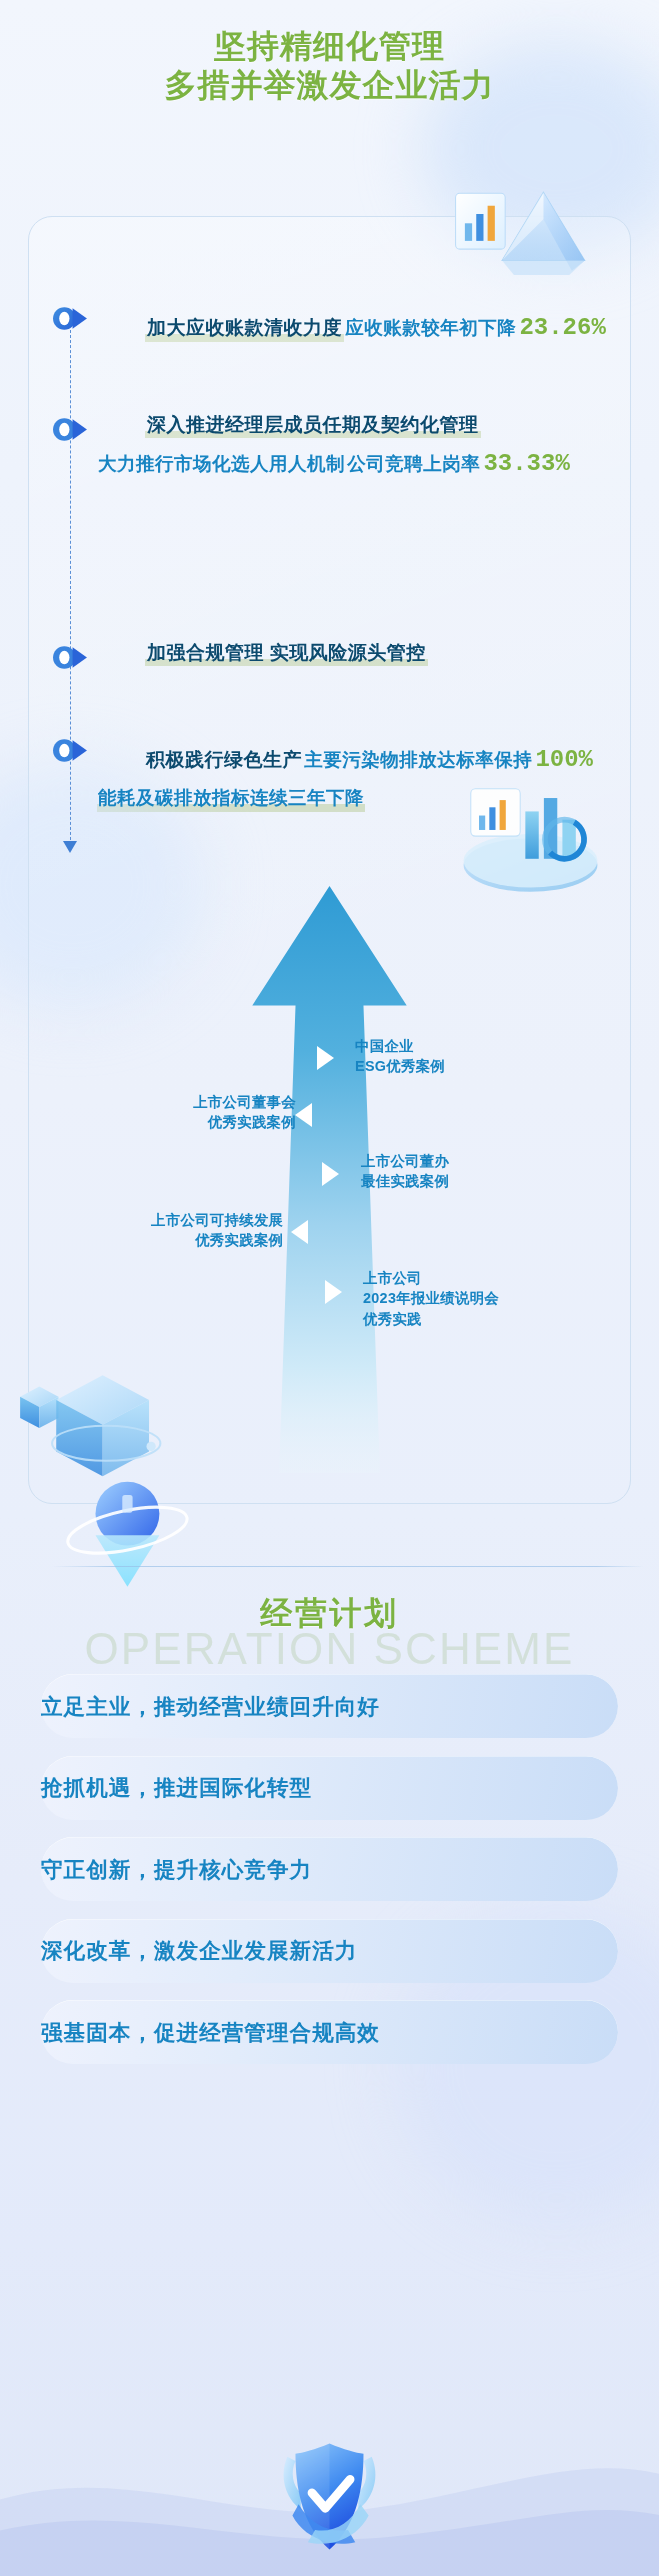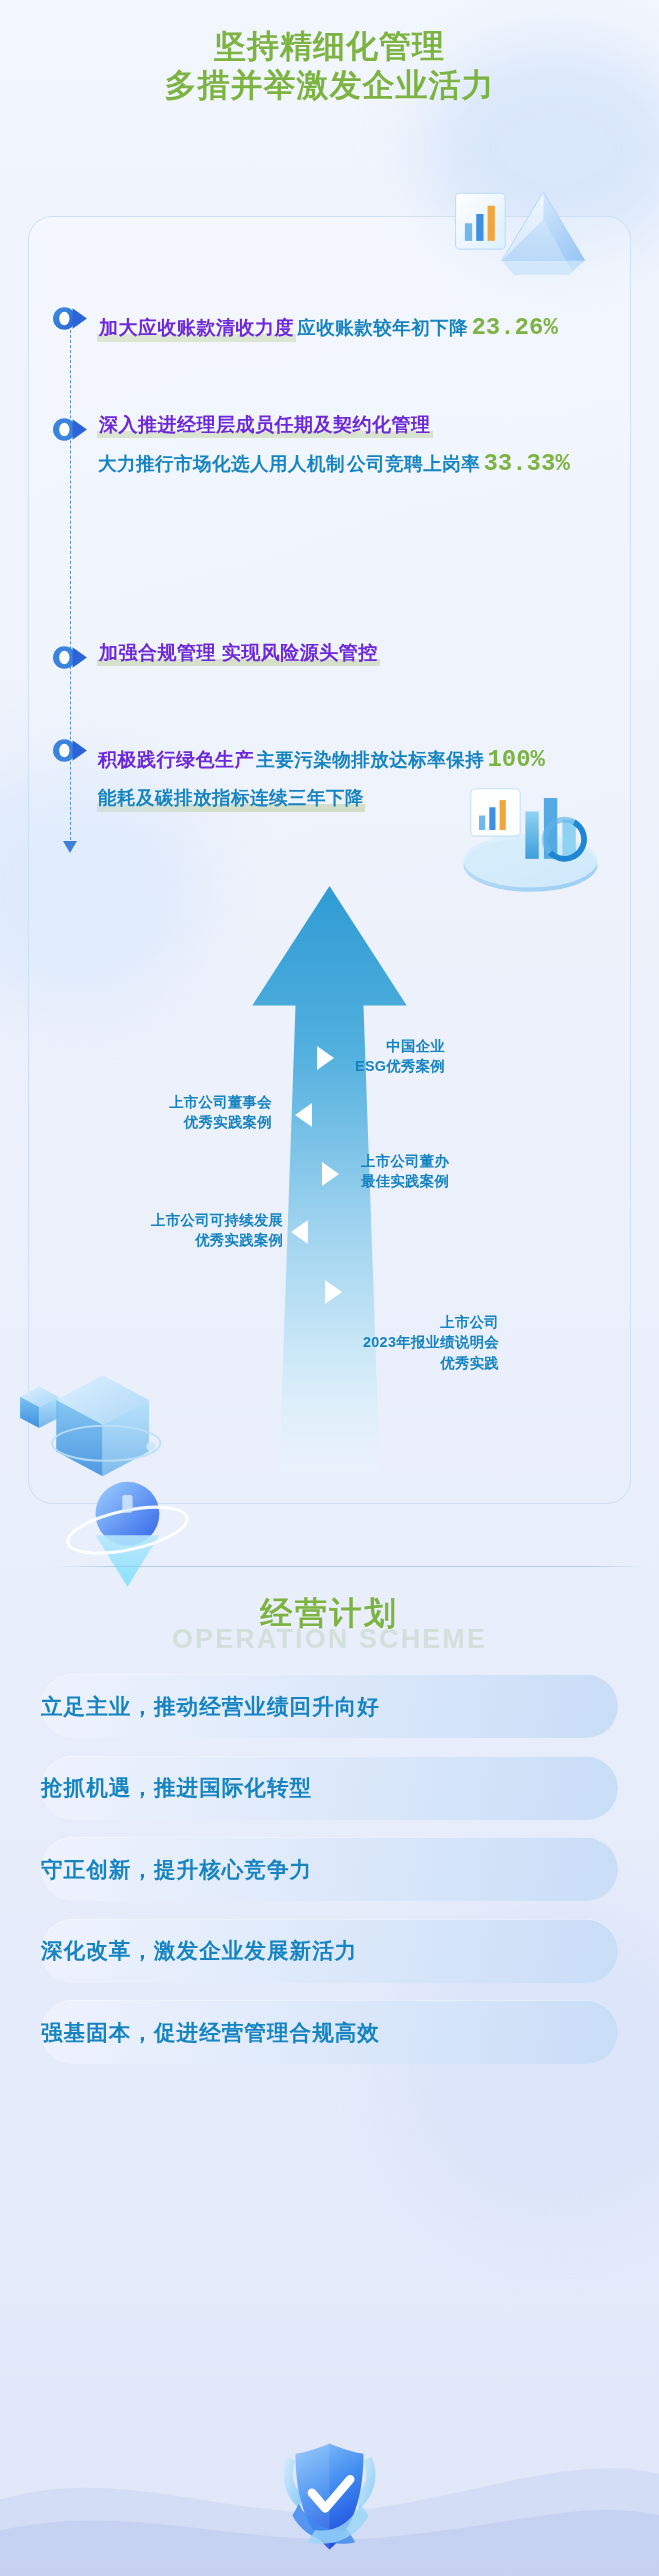--- a/index.html
+++ b/index.html
@@ -69,23 +69,23 @@
 
   
   .bullet-row { position:absolute; left: 52px; }
   .bullet-marker {
     position:absolute; left:0; top: 2.1px;
     width: 37px; height: 29px;
   }
   .bullet-body { margin-left: 46px; }
 
   .bullet-head {
-    font-size: 19px; font-weight: 800; color:#6d28d9;
+    font-size: 19px; font-weight: 800; color:#0c4a6e;
     letter-spacing: 0.5px; line-height:1.28;
-    display:inline-block; position:relative; white-space:nowrap;
+    display:inline-block; position:relative; white-space:nowrap;margin-left:48px;
   }
   .bullet-head .hl {
     display:inline-block; position:relative; padding: 0 1px;
   }
   .bullet-head .hl::after {
     content:""; position:absolute; left:-1px; right:-1px; bottom:-1px; height: 7.2px;
     background: rgba(168,190,120,.42); z-index:-1;
   }
   .bullet-sub {
     font-size: 18.5px; font-weight: 800; color:#1784c2;
@@ -105,21 +105,21 @@
     margin-left: 3.1px;
   }
 
   
   #growth-arrow { position:absolute; left: 242px; top: 886px; width: 175px; height: 587px; }
 
   .arrow-label {
     position:absolute; font-size: 14.4px; font-weight: 800; color:#1784c2;
     line-height: 1.42; letter-spacing: 0.3px; white-space:nowrap;
   }
-  .arrow-label.right { text-align:right; }
+  .arrow-label.right { text-align:left; }
   .arrow-label.left  { text-align:right; }
 
   .tri {
     position:absolute; width:0; height:0;
   }
   .tri.right {
     border-top: 12.4px solid transparent;
     border-bottom: 12.4px solid transparent;
     border-left: 17.5px solid #ffffff;
   }
@@ -130,21 +130,21 @@
   }
 
   
   .deco { position:absolute; pointer-events:none; }
 
   
   #section-plan { position:absolute; left:0; top: 1556px; width:659px; }
   #plan-heading-wrap { position:relative; height: 118px; text-align:center; }
   #plan-heading-en {
     position:absolute; left:0; right:0; top: 68px;
-    font-size: 27px; font-weight: 700; letter-spacing: 2.1px;
+    font-size: 44px; font-weight: 400; letter-spacing: 2.1px;
     color: rgba(130,170,90,.20);
     text-transform:uppercase;
   }
   #plan-heading-cn {
     position:absolute; left:0; right:0; top: 36px;
     font-size: 32px; font-weight: 800; letter-spacing: 2.6px;
     color:#7cb342;
     text-shadow: 0 1px 0 rgba(255,255,255,.6);
   }
 
@@ -330,39 +330,39 @@
   </svg>
 </div>
 
 <div class="tri right" style="left:317px; top:1046px;"></div>
 <div class="arrow-label right" style="left:355px; top:1036px;">
   <div>中国企业</div>
   <div>ESG优秀案例</div>
 </div>
 
 <div class="tri left" style="left:295px; top:1103px;"></div>
-<div class="arrow-label left" style="left:76px; top:1092px; width:196px;">
+<div class="arrow-label left" style="left:100px; top:1092px; width:196px;">
   <div>上市公司董事会</div>
   <div>优秀实践案例</div>
 </div>
 
 <div class="tri right" style="left:322px; top:1162px;"></div>
 <div class="arrow-label right" style="left:361px; top:1151px;">
   <div>上市公司董办</div>
   <div>最佳实践案例</div>
 </div>
 
 <div class="tri left" style="left:291px; top:1220px;"></div>
 <div class="arrow-label left" style="left:10.3px; top:1210px; width:273px;">
   <div>上市公司可持续发展</div>
   <div>优秀实践案例</div>
 </div>
 
 <div class="tri right" style="left:325px; top:1280px;"></div>
-<div class="arrow-label right" style="left:363px; top:1268px;margin-top:44px;">
+<div class="arrow-label right" style="left:363px; top:1268px;">
   <div>上市公司</div>
   <div>2023年报业绩说明会</div>
   <div>优秀实践</div>
 </div>
 
 <div class="deco" style="left:15.5px; top:1340px; width:165px; height:155px;">
   <svg width="165" height="155" viewBox="0 0 320 300">
     <defs>
       <linearGradient id="cubeTop" x1="0" y1="0" x2="1" y2="1">
         <stop offset="0%" stop-color="#ddf0ff"></stop>

